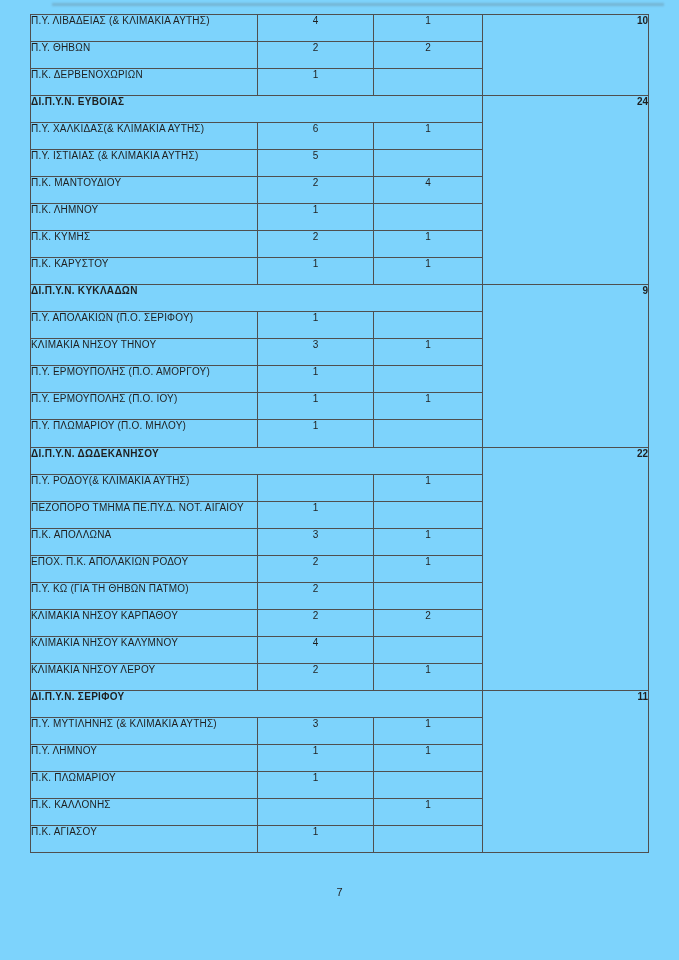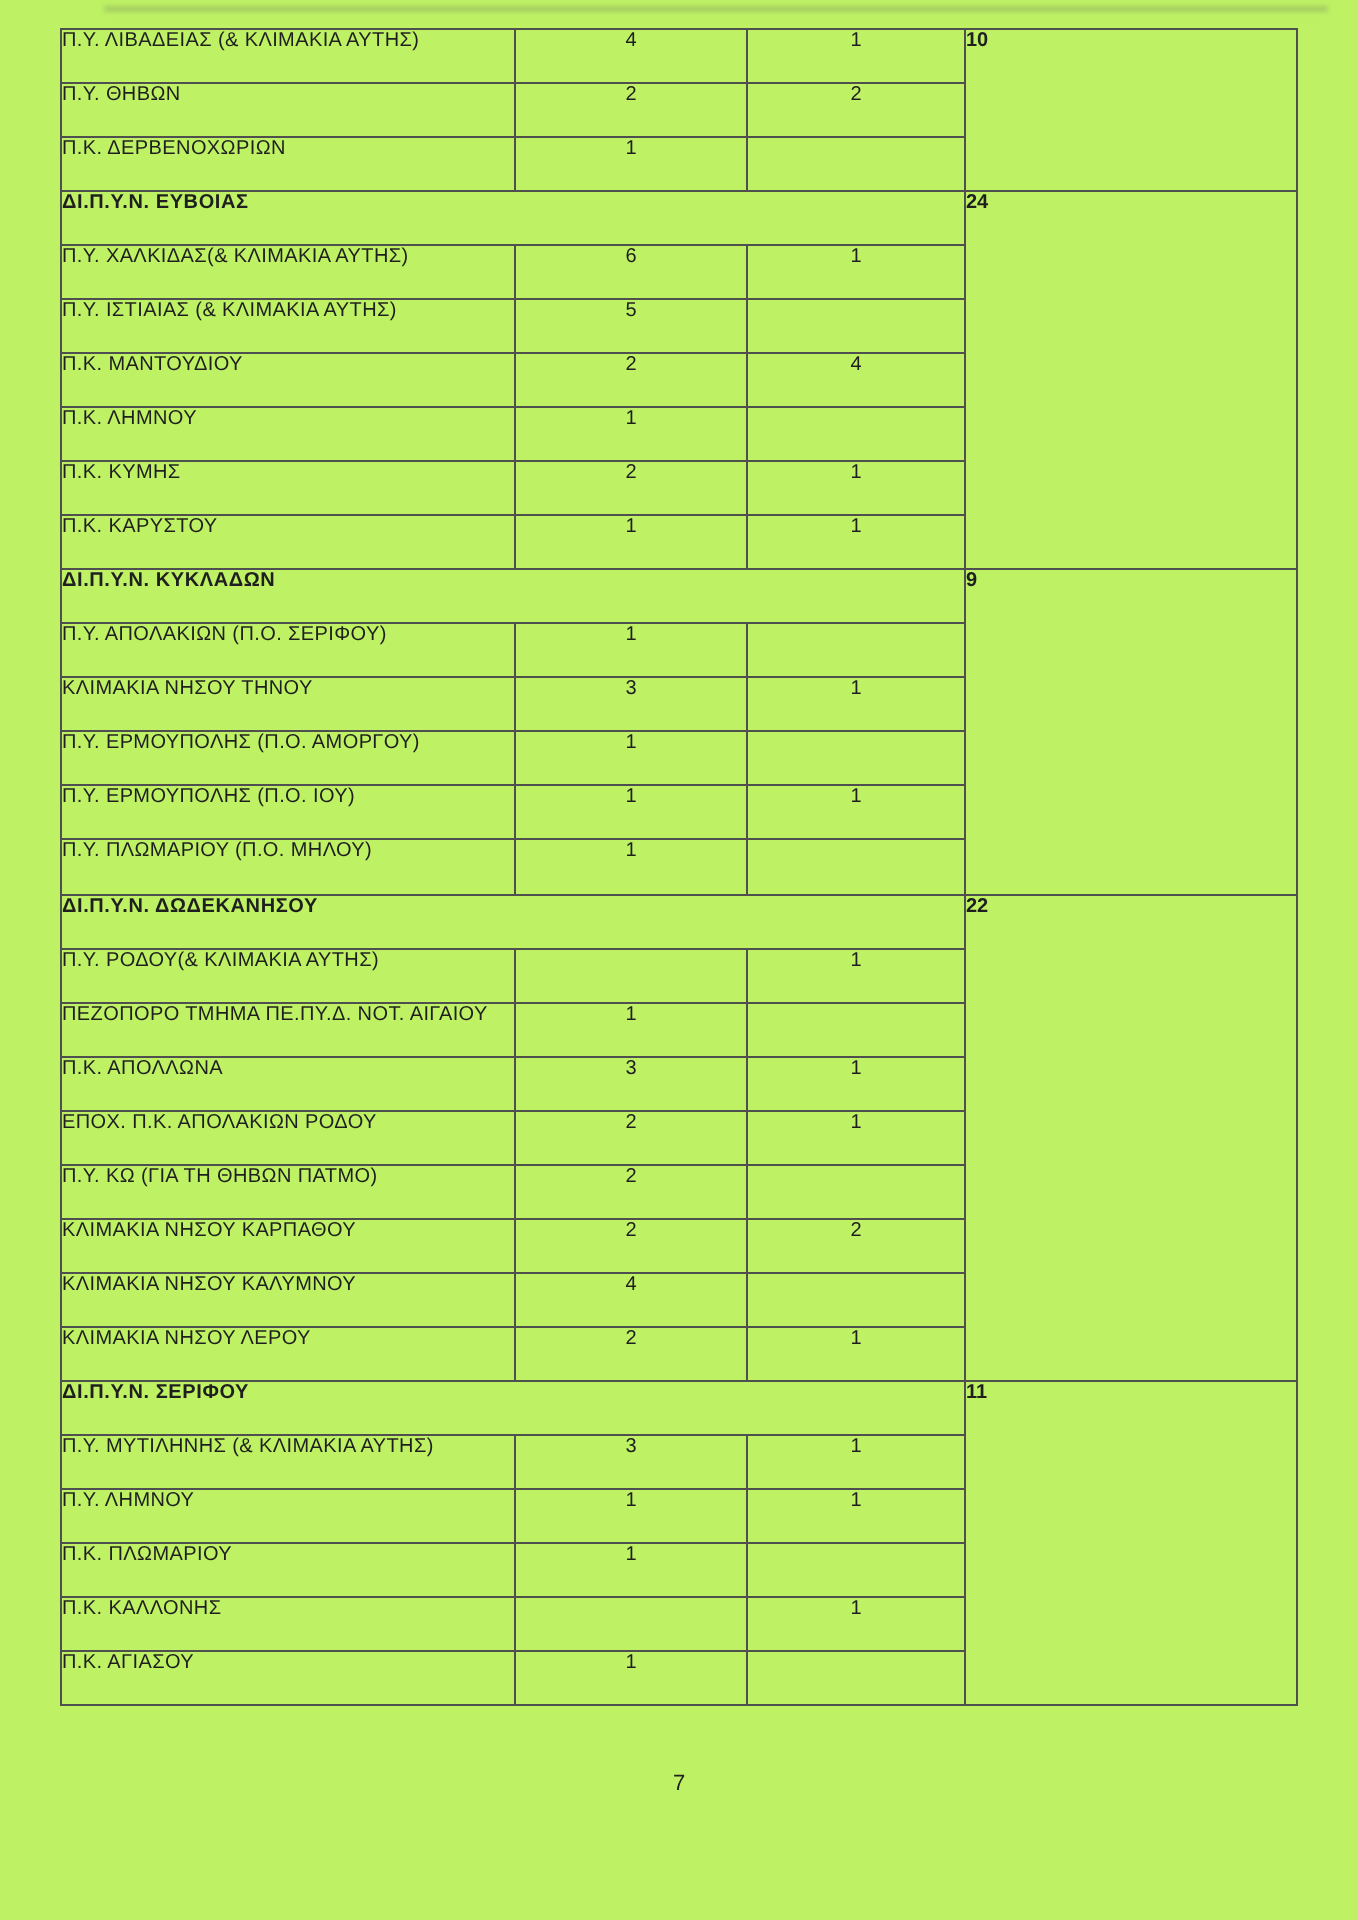--- a/index.html
+++ b/index.html
@@ -4,21 +4,21 @@
 <style>
   html, body {
     margin: 0;
     padding: 0;
     background: #ffffff;
   }
   .page {
     position: relative;
     width: 679px;
     height: 960px;
-    background: #bef264;
+    background: #7dd3fc;
     font-family: "Liberation Sans", "DejaVu Sans", sans-serif;
     color: #1a1a1a;
     overflow: hidden;
   }
   .scan-smudge {
     position: absolute;
     left: 52px;
     top: 3px;
     width: 612px;
     height: 3px;
@@ -60,21 +60,21 @@
   }
   td.section-cell {
     padding-top: 3px;
     text-align: left;
     font-weight: bold;
     font-size: 10.5px;
     color: #111111;
     letter-spacing: 0.3px;
   }
   td.total-cell {
-    text-align: left;
+    text-align: right;
     vertical-align: middle;
     font-weight: bold;
     font-size: 10.5px;
     color: #111111;
   }
   .page-number {
     position: absolute;
     left: 0;
     top: 886px;
     width: 679px;

